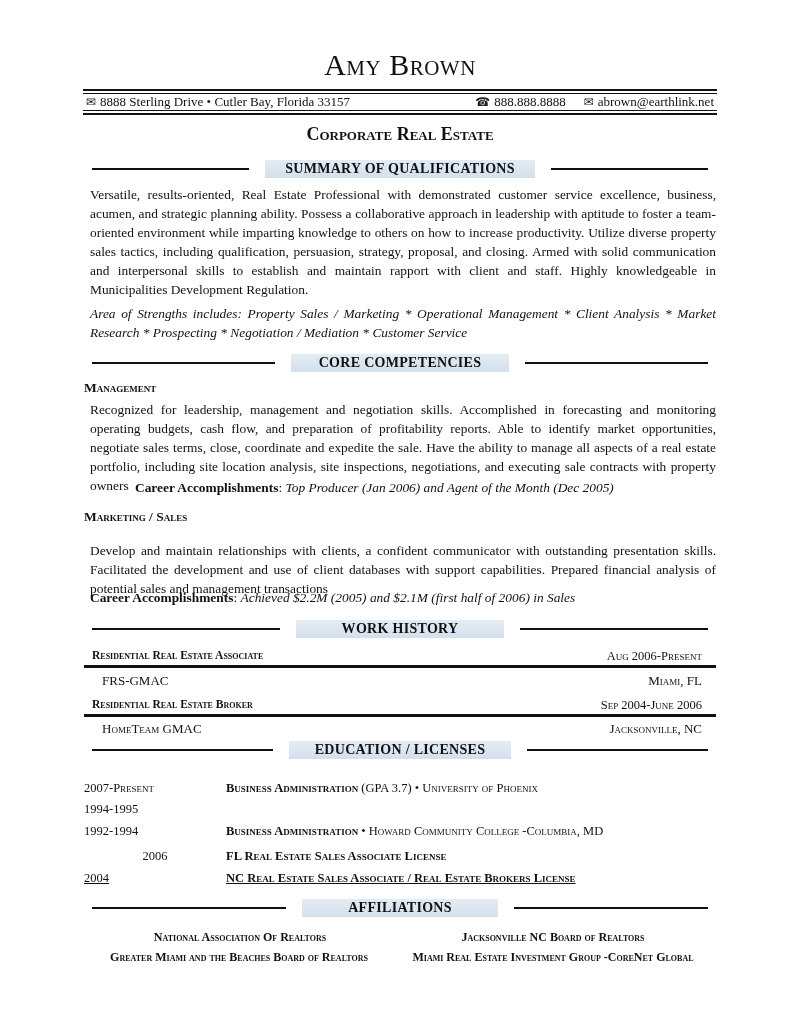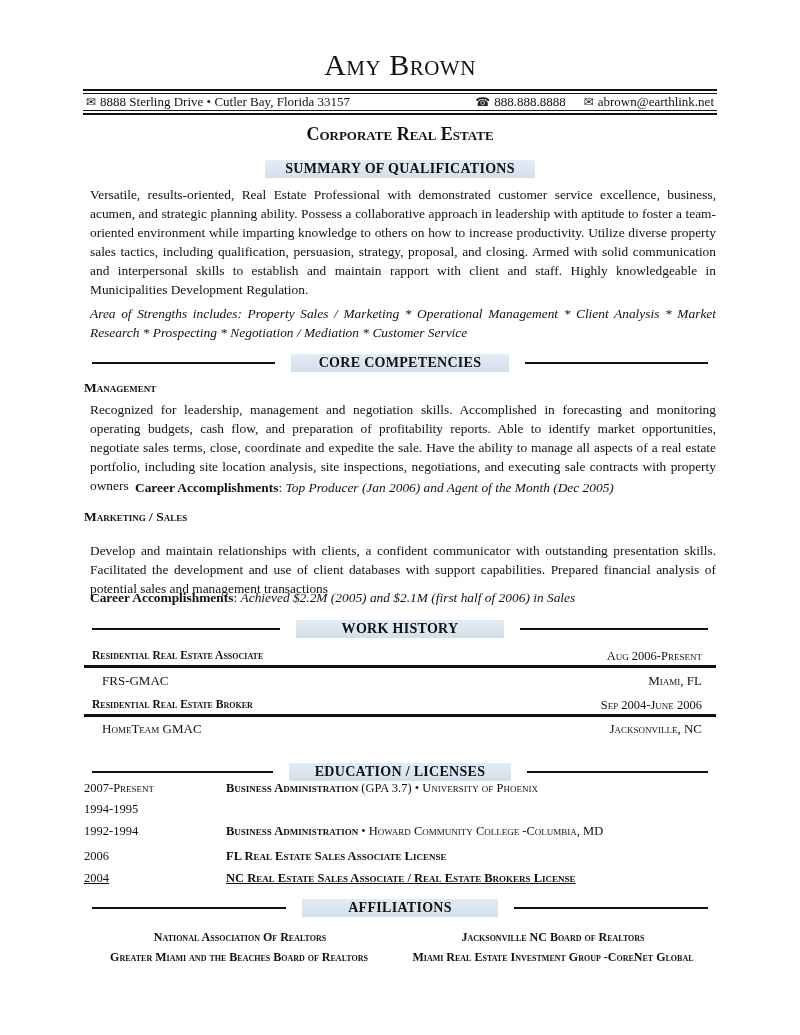--- a/index.html
+++ b/index.html
@@ -77,21 +77,21 @@
     </span>
     <span class="item">
       <span class="ico">✉</span>
       <span>abrown@earthlink.net</span>
     </span>
   </span>
 </div>
 <div class="abs rule-double" style="top:110px; border-top:1px solid #111; border-bottom:2px solid #111;"></div>
 <div class="abs subtitle">Corporate Real Estate</div>
 
-<div class="abs section" style="top:158px;flex-direction:column;">
+<div class="abs section" style="top:158px;">
   <span class="line"></span>
   <span class="label">SUMMARY OF QUALIFICATIONS</span>
   <span class="line"></span>
 </div>
 <div class="abs para" style="top:185px;">Versatile, results-oriented, Real Estate Professional with demonstrated customer service excellence, business, acumen, and strategic planning ability. Possess a collaborative approach in leadership with aptitude to foster a team-oriented environment while imparting knowledge to others on how to increase productivity. Utilize diverse property sales tactics, including qualification, persuasion, strategy, proposal, and closing. Armed with solid communication and interpersonal skills to establish and maintain rapport with client and staff. Highly knowledgeable in Municipalities Development Regulation.</div>
 <div class="abs para italic" style="top:304px;">Area of Strengths includes: Property Sales / Marketing * Operational Management * Client Analysis * Market Research * Prospecting * Negotiation / Mediation * Customer Service</div>
 
 <div class="abs section" style="top:352px;">
   <span class="line"></span>
   <span class="label" style="padding:1px 28px;">CORE COMPETENCIES</span>
@@ -129,38 +129,38 @@
 <div class="abs job" style="top:698px;">
   <span>Residential Real Estate Broker</span>
   <span class="date">Sep 2004-June 2006</span>
 </div>
 <div class="abs jobrule" style="top:714px;"></div>
 <div class="abs employer" style="top:721px;">
   <span>HomeTeam GMAC</span>
   <span>Jacksonville, NC</span>
 </div>
 
-<div class="abs section" style="top:761px;align-items:center;">
+<div class="abs section" style="top:739px;align-items:center;">
   <span class="line"></span>
   <span class="label" style="padding:1px 26px;">EDUCATION / LICENSES</span>
   <span class="line"></span>
 </div>
 
 <div class="abs edu" style="top:781px;">
   <span class="yr">2007-Present</span>
   <span class="desc"><b>Business Administration</b><span> (GPA 3.7) • University of Phoenix</span></span>
 </div>
 <div class="abs edu" style="top:802px;">
   <span class="yr">1994-1995</span>
 </div>
 <div class="abs edu" style="top:824px;">
   <span class="yr">1992-1994</span>
   <span class="desc"><b>Business Administration</b><span> • Howard Community College -Columbia, MD</span></span>
 </div>
-<div class="abs edu" style="top:849px;">
+<div class="abs edu" style="top:849px;text-align:center;">
   <span class="yr">2006</span>
   <span class="desc"><b>FL Real Estate Sales Associate License</b><span></span></span>
 </div>
 <div class="abs edu" style="top:871px;text-decoration:underline;">
   <span class="yr">2004</span>
   <span class="desc"><b>NC Real Estate Sales Associate / Real Estate Brokers License</b><span></span></span>
 </div>
 
 <div class="abs section" style="top:897px;">
   <span class="line"></span>

